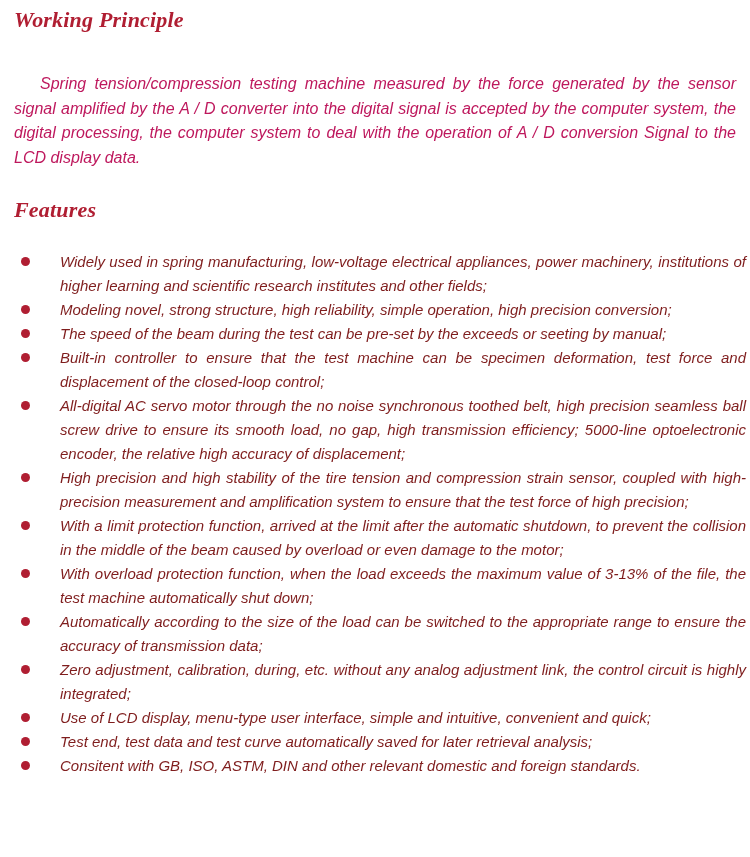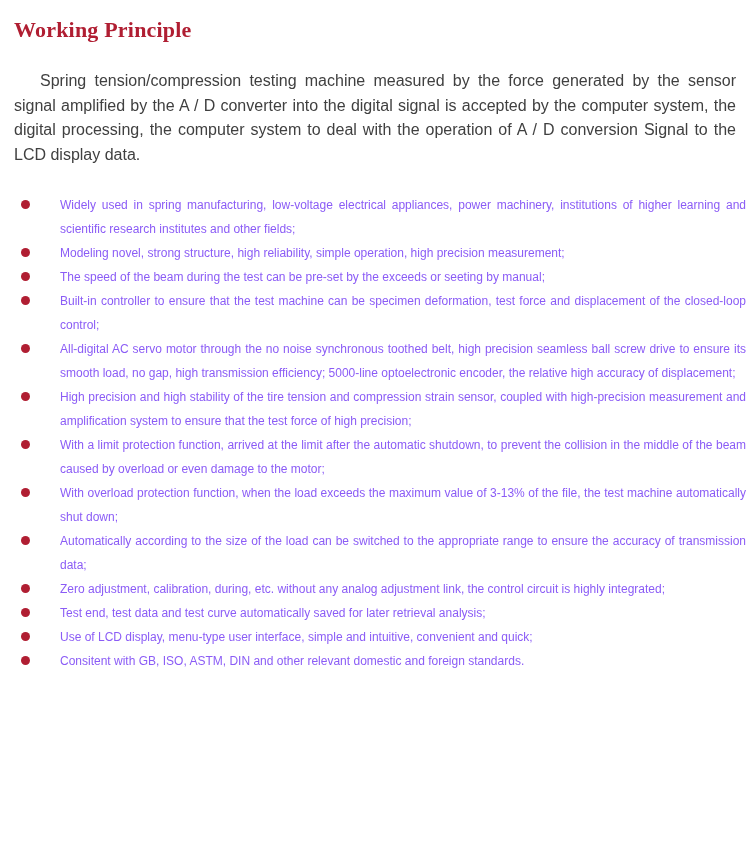--- a/index.html
+++ b/index.html
@@ -7,54 +7,55 @@
     padding: 0;
     background: #ffffff;
   }
   body {
     width: 750px;
     min-height: 857px;
     font-family: "Liberation Sans", "DejaVu Sans", sans-serif;
     -webkit-font-smoothing: antialiased;
   }
   .page {
-    padding-top: 16px;
+    padding-top: 6px;
     box-sizing: border-box;
+    font-style: italic;
   }
   .section-heading {
     font-family: "Liberation Serif", "DejaVu Serif", serif;
     font-size: 22px;
     font-weight: bold;
     color: #b01e32;
     margin: 0 14px;
     line-height: 28px;
     letter-spacing: 0.2px;
   }
   .heading-features {
     margin-top: 26px;
   }
   .intro-paragraph {
-    margin: 25px 14px 0 14px;
-    color: #404040;
+    margin: 38px 14px 0 14px;
+    color: #be185d;
     font-size: 16px;
     font-weight: 300;
     line-height: 24.5px;
     text-align: justify;
     text-indent: 26px;
   }
   .bullet-list {
     list-style: none;
     margin: 26px 4px 0 0;
     padding: 0 0 28px 0;
   }
   .bullet-list li {
     position: relative;
     padding-left: 60px;
-    color: #8b5cf6;
-    font-size: 12px;
+    color: #7f1d1d;
+    font-size: 15px;
     font-weight: 300;
     line-height: 24px;
     text-align: justify;
   }
   .bullet-dot {
     position: absolute;
     left: 21px;
     top: 7px;
     width: 9px;
     height: 9px;
@@ -66,30 +67,31 @@
 <body>
 
 <div class="page">
 
   <section>
     <h2 class="section-heading">Working Principle</h2>
     <p class="intro-paragraph">Spring tension/compression testing machine measured by the force generated by the sensor signal amplified by the A / D converter into the digital signal is accepted by the computer system, the digital processing, the computer system to deal with the operation of A / D conversion Signal to the LCD display data.</p>
   </section>
 
   <section>
+    <h2 class="section-heading heading-features">Features</h2>
     <ul class="bullet-list">
         <li><span class="bullet-dot" style="background: rgb(176, 30, 50);"></span><span>Widely used in spring manufacturing, low-voltage electrical appliances, power machinery, institutions of higher learning and scientific research institutes and other fields;</span></li>
-        <li><span class="bullet-dot" style="background: rgb(176, 30, 50);"></span><span>Modeling novel, strong structure, high reliability, simple operation, high precision measurement;</span></li>
+        <li><span class="bullet-dot" style="background: rgb(176, 30, 50);"></span><span>Modeling novel, strong structure, high reliability, simple operation, high precision conversion;</span></li>
         <li><span class="bullet-dot" style="background: rgb(176, 30, 50);"></span><span>The speed of the beam during the test can be pre-set by the exceeds or seeting by manual;</span></li>
         <li><span class="bullet-dot" style="background: rgb(176, 30, 50);"></span><span>Built-in controller to ensure that the test machine can be specimen deformation, test force and displacement of the closed-loop control;</span></li>
         <li><span class="bullet-dot" style="background: rgb(176, 30, 50);"></span><span>All-digital AC servo motor through the no noise synchronous toothed belt, high precision seamless ball screw drive to ensure its smooth load, no gap, high transmission efficiency; 5000-line optoelectronic encoder, the relative high accuracy of displacement;</span></li>
         <li><span class="bullet-dot" style="background: rgb(176, 30, 50);"></span><span>High precision and high stability of the tire tension and compression strain sensor, coupled with high-precision measurement and amplification system to ensure that the test force of high precision;</span></li>
         <li><span class="bullet-dot" style="background: rgb(176, 30, 50);"></span><span>With a limit protection function, arrived at the limit after the automatic shutdown, to prevent the collision in the middle of the beam caused by overload or even damage to the motor;</span></li>
         <li><span class="bullet-dot" style="background: rgb(176, 30, 50);"></span><span>With overload protection function, when the load exceeds the maximum value of 3-13% of the file, the test machine automatically shut down;</span></li>
         <li><span class="bullet-dot" style="background: rgb(176, 30, 50);"></span><span>Automatically according to the size of the load can be switched to the appropriate range to ensure the accuracy of transmission data;</span></li>
         <li><span class="bullet-dot" style="background: rgb(176, 30, 50);"></span><span>Zero adjustment, calibration, during, etc. without any analog adjustment link, the control circuit is highly integrated;</span></li>
+        <li><span class="bullet-dot" style="background: rgb(176, 30, 50);"></span><span>Use of LCD display, menu-type user interface, simple and intuitive, convenient and quick;</span></li>
         <li><span class="bullet-dot" style="background: rgb(176, 30, 50);"></span><span>Test end, test data and test curve automatically saved for later retrieval analysis;</span></li>
-        <li><span class="bullet-dot" style="background: rgb(176, 30, 50);"></span><span>Use of LCD display, menu-type user interface, simple and intuitive, convenient and quick;</span></li>
         <li><span class="bullet-dot" style="background: rgb(176, 30, 50);"></span><span>Consitent with GB, ISO, ASTM, DIN and other relevant domestic and foreign standards.</span></li>
       </ul>
   </section>
 
 </div>
 
 </body></html>

